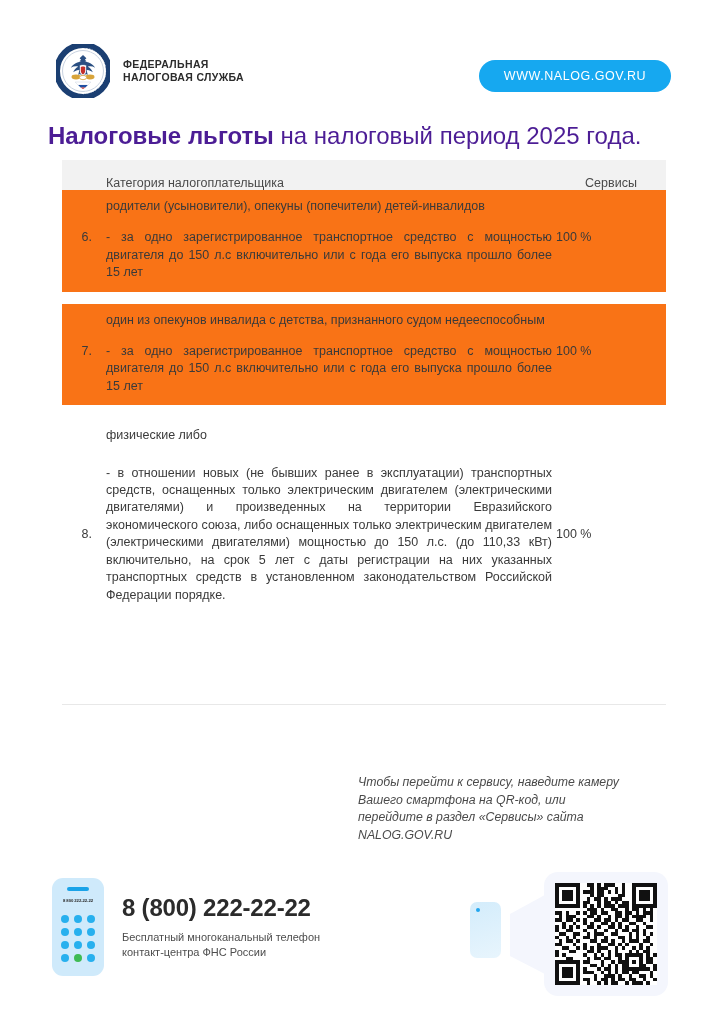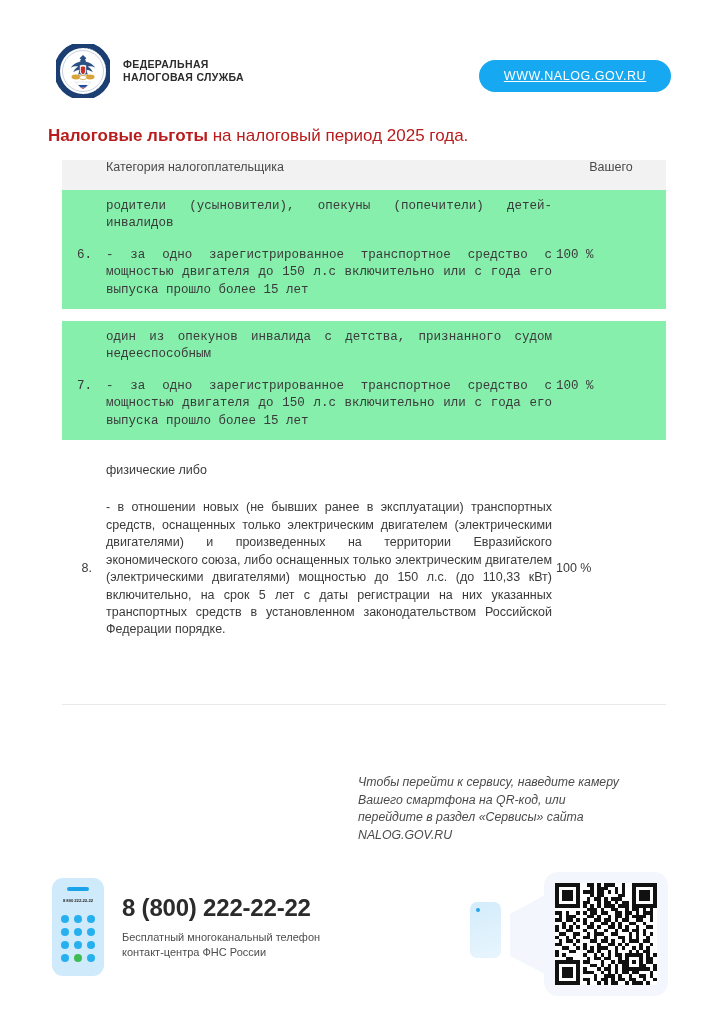--- a/index.html
+++ b/index.html
@@ -55,63 +55,62 @@
     height: 32px;
     min-width: 192px;
     display: flex;
     align-items: center;
     justify-content: center;
     font-size: 12.5px;
     letter-spacing: 0.55px;
     padding: 0 18px;
     box-sizing: border-box;
     cursor: pointer;
-    text-decoration: underline;
   }
 
   
   .page-title {
     position: absolute;
     left: 48px;
     top: 124px;
-    font-size: 17px;
+    font-size: 24px;
     line-height: 24px;
-    color: #b91c1c;
+    color: #4c1d95;
     white-space: nowrap;
   }
   .page-title b { font-weight: bold; }
   .page-title span.light { font-weight: normal; }
 
   
   .table {
     position: absolute;
     left: 62px;
     top: 160px;
     width: 604px;
   }
   .thead {
     background: #f2f2f2;
     height: 30px;
     display: flex;
-    align-items: flex-start;
+    align-items: flex-end;
     font-size: 12.5px;
     color: #4a4a4a;
   }
   .th-num { width: 44px; flex: 0 0 44px; }
   .th-cat { flex: 1 1 auto; padding-left: 0px; }
   .th-size { width: 110px; flex: 0 0 110px; text-align: center; }
 
   .row {
     display: flex;
     position: relative;
     font-size: 12.5px;
     line-height: 17.4px;
     color: #3a3a3a;
   }
-  .row.shaded { background: #86efac; font-family: Liberation Mono, monospace; }
+  .row.shaded { background: #f97316; }
   .row-gap { height: 12px; }
 
   .c-num {
     width: 44px;
     flex: 0 0 44px;
     text-align: right;
     padding-right: 14px;
     box-sizing: border-box;
     font-size: 12.5px;
     color: #3a3a3a;
@@ -325,21 +324,21 @@
 
 <div class="page-title">
   <b>Налоговые льготы</b><span class="light"> на налоговый период 2025 года.</span>
 </div>
 
 <div class="table">
 
   <div class="thead">
     <div class="th-num"></div>
     <div class="th-cat">Категория налогоплательщика</div>
-    <div class="th-size">Вашего</div>
+    <div class="th-size">Сервисы</div>
   </div>
 
   <div class="row shaded pad-t">
     <div class="c-num"></div>
     <div class="c-body just">родители (усыновители), опекуны (попечители) детей-инвалидов</div>
     <div class="c-size"></div>
   </div>
   <div class="row shaded pad-b" style="padding-top:14px">
     <div class="c-num">6.</div>
     <div class="c-body just">- за одно зарегистрированное транспортное средство с мощностью двигателя до 150 л.с включительно или с года его выпуска прошло более 15 лет</div>

